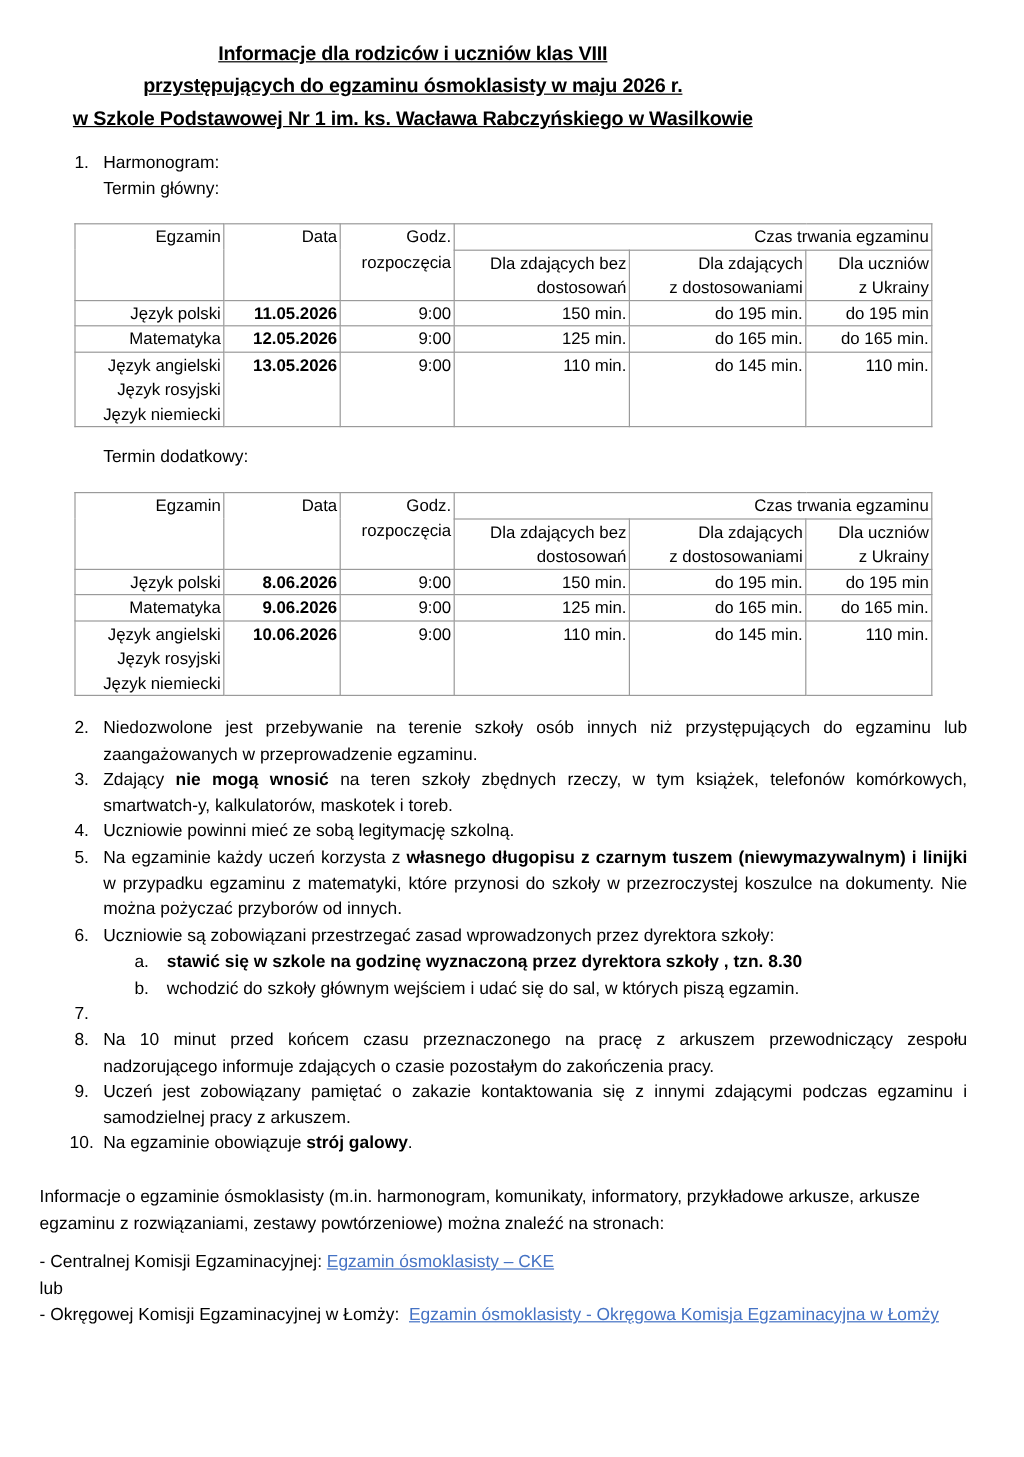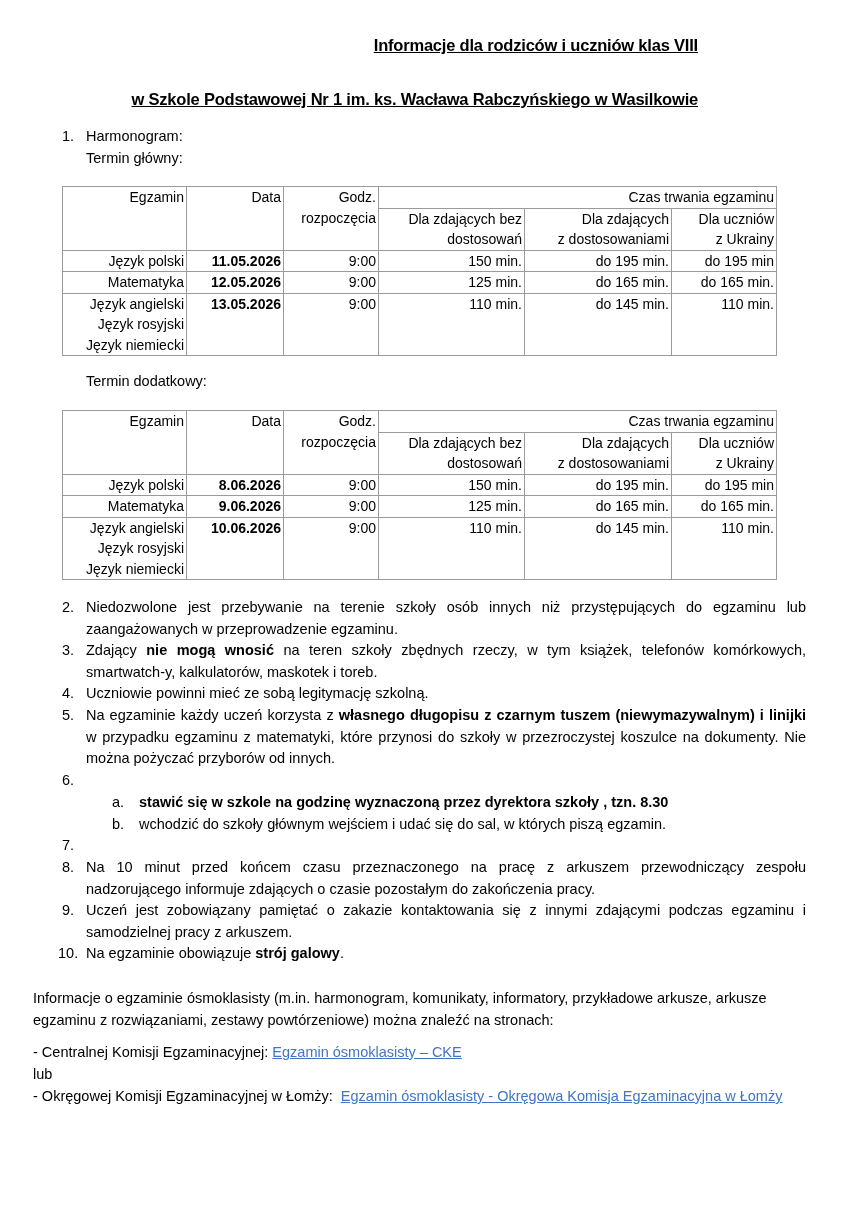--- a/index.html
+++ b/index.html
@@ -3,21 +3,21 @@
 <meta charset="utf-8">
 <style>
   html, body { margin: 0; padding: 0; background: #ffffff; }
   body {
     width: 853px; height: 1214px; position: relative; overflow: hidden;
     font-family: "Liberation Sans", "DejaVu Sans", sans-serif;
     color: #000; font-size: 14.5px;
   }
   .page { position: absolute; left: 0; top: 0; width: 853px; height: 1214px; }
   .title {
-    position: absolute; left: 16px; width: 682px; text-align: right;
+    position: absolute; left: 3px; width: 682px; text-align: center;
     font-weight: bold; font-size: 16.5px; text-decoration: underline;
     letter-spacing: -0.2px;
   }
   .abs { position: absolute; white-space: nowrap; }
   table.sched {
     position: absolute; left: 62px; width: 714px;
     border-collapse: collapse; font-size: 14px; table-layout: fixed;
   }
   table.sched td {
     border: 1px solid #9a9a9a; text-align: right; vertical-align: top;
@@ -34,20 +34,21 @@
     position: absolute; left: 33px; width: 775px; font-size: 14.5px; line-height: 21.5px;
   }
   a.lnk { color: #4472C4; text-decoration: underline; }
 </style>
 </head>
 <body>
 
 <div class="page">
 
   <div class="title" style="top:36px;">Informacje dla rodziców i uczniów klas VIII</div>
+  <div class="title" style="top:63px;">przystępujących do egzaminu ósmoklasisty w maju 2026 r.</div>
   <div class="title" style="top:90px;">w Szkole Podstawowej Nr 1 im. ks. Wacława Rabczyńskiego w Wasilkowie</div>
 
   <div class="abs" style="left:62px; top:128px;">1.</div>
   <div class="abs" style="left:86px; top:128px;">Harmonogram:</div>
   <div class="abs" style="left:86px; top:150px;">Termin główny:</div>
 
   <table class="sched" style="top:186px;">
     <colgroup>
       <col style="width:124px">
         <col style="width:97px">
@@ -151,20 +152,21 @@
   <div class="li-num" style="left:62px; top:640px;">3.</div>
   <div class="para" style="top:640px;"><span>Zdający </span><b>nie mogą wnosić</b><span> na teren szkoły zbędnych rzeczy, w tym książek, telefonów komórkowych, smartwatch-y, kalkulatorów, maskotek i toreb.</span></div>
 
   <div class="li-num" style="left:62px; top:683px;">4.</div>
   <div class="para" style="top:683px;">Uczniowie powinni mieć ze sobą legitymację szkolną.</div>
 
   <div class="li-num" style="left:62px; top:705px;">5.</div>
   <div class="para" style="top:705px;"><span>Na egzaminie każdy uczeń korzysta z </span><b>własnego długopisu z czarnym tuszem (niewymazywalnym) i linijki</b><span> w przypadku egzaminu z matematyki, które przynosi do szkoły w przezroczystej koszulce na dokumenty. Nie można pożyczać przyborów od innych.</span></div>
 
   <div class="li-num" style="left:62px; top:770px;">6.</div>
+  <div class="para" style="top:770px;">Uczniowie są zobowiązani przestrzegać zasad wprowadzonych przez dyrektora szkoły:</div>
 
   <div class="li-num" style="left:112px; top:792px;">a.</div>
   <div class="abs" style="left:139px; top:792px; font-weight:bold; line-height:21.5px;">stawić się w szkole na godzinę wyznaczoną przez dyrektora szkoły , tzn. 8.30</div>
 
   <div class="li-num" style="left:112px; top:814px;">b.</div>
   <div class="abs" style="left:139px; top:814px; line-height:21.5px;">wchodzić do szkoły głównym wejściem i udać się do sal, w których piszą egzamin.</div>
 
   <div class="li-num" style="left:62px; top:835px;">7.</div>
 
   <div class="li-num" style="left:62px; top:857px;">8.</div>

